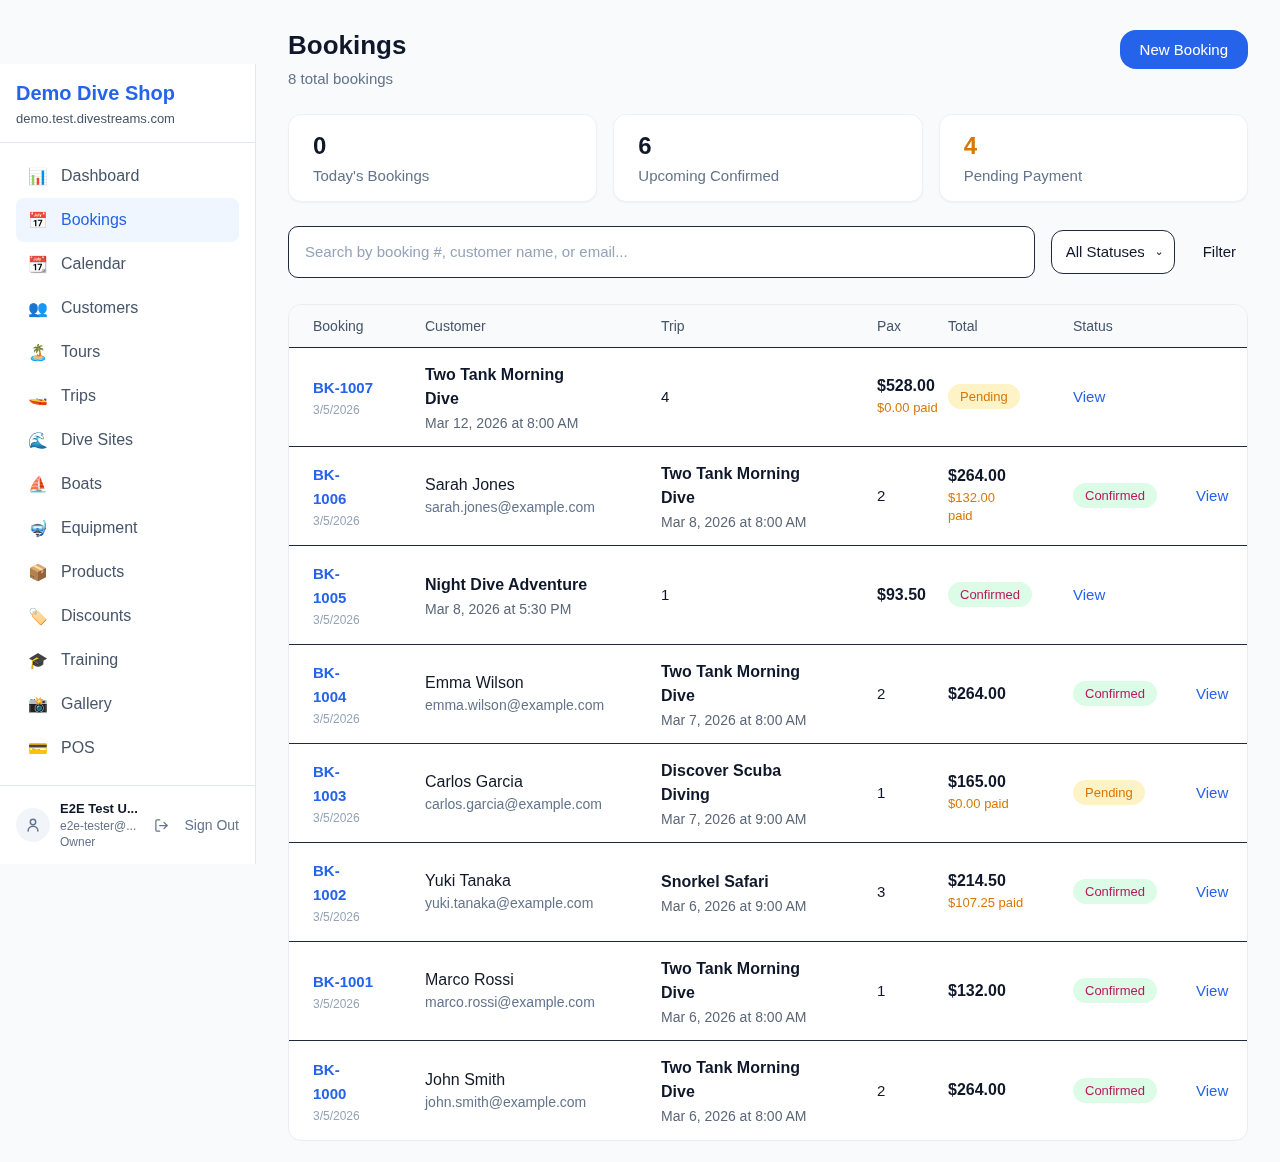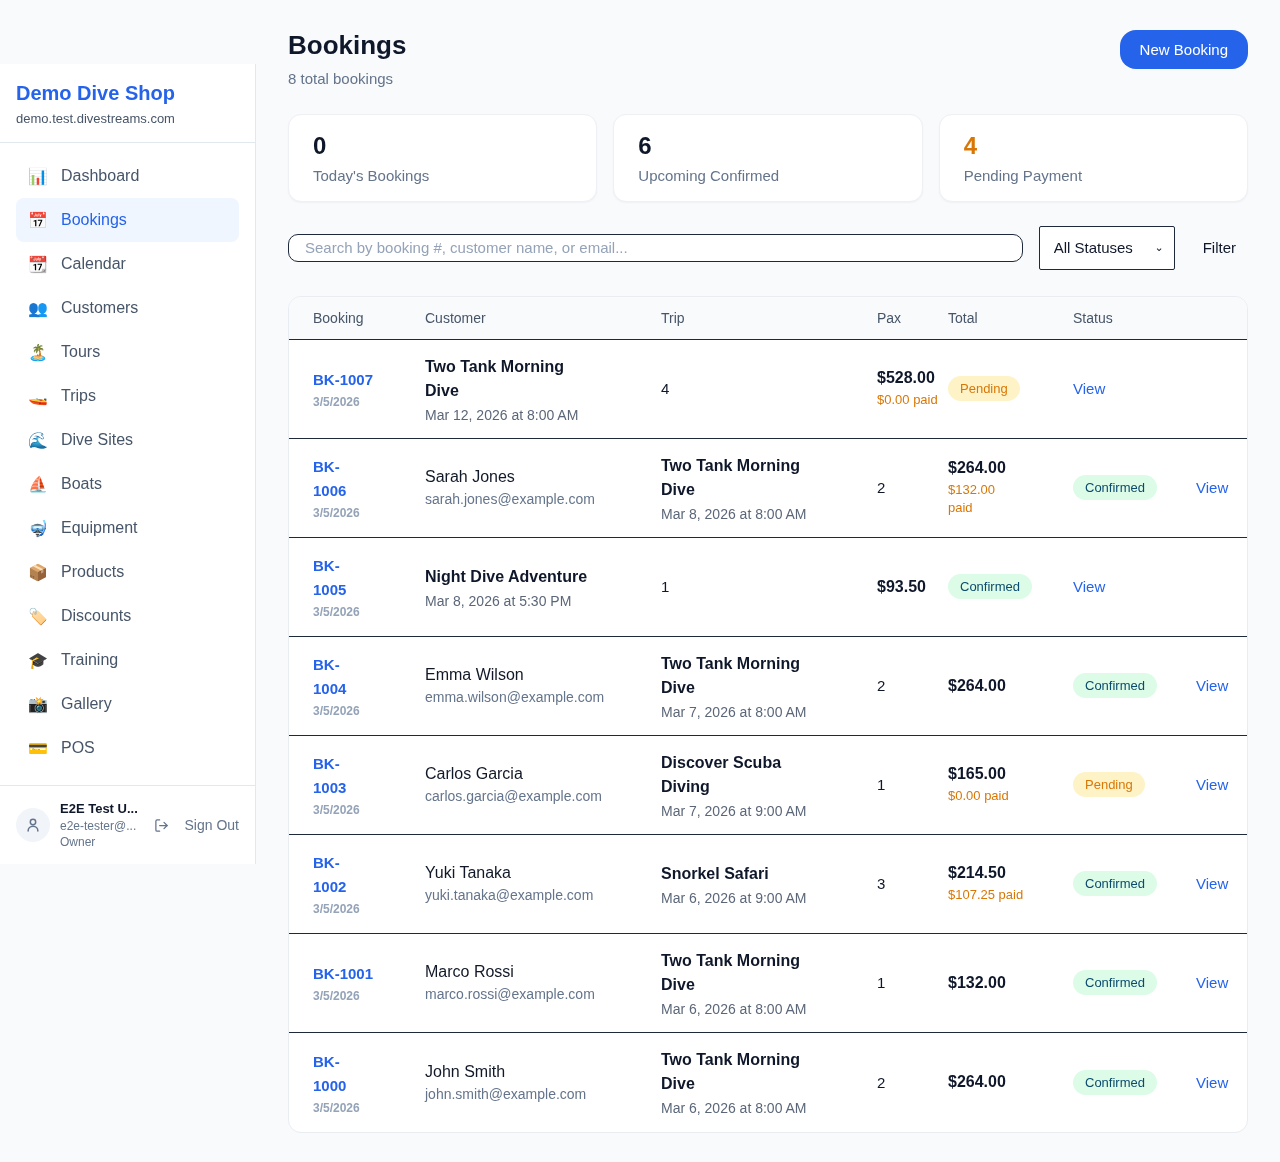--- a/index.html
+++ b/index.html
@@ -36,56 +36,56 @@
   .btn-primary { background:#2563eb; color:#fff; font-size:15px; font-weight:500;
     border:none; border-radius:16px; padding:11px 20px; cursor:pointer; font-family:inherit; }
 
   .stats { display:flex; gap:16px; margin-top:27px; }
   .stat-card { flex:1; background:#fff; border:1px solid #eef0f4; border-radius:13px;
     padding:17px 24px; box-shadow:0 1px 2px rgba(15,23,42,0.04); }
   .stat-value { font-size:24px; font-weight:800; line-height:1.2; }
   .stat-label { font-size:15px; color:#64748b; margin-top:6px; }
 
   .filter-row { display:flex; align-items:center; gap:16px; margin-top:24px; }
-  .search-input { flex:1; height:28px; border:1px solid #1e293b; border-radius:10px;
+  .search-input { flex:1; height:52px; border:1px solid #1e293b; border-radius:10px;
     padding:0 16px; font-size:15px; font-family:inherit; color:#0f172a; background:#fff; }
   .search-input::placeholder { color:#94a3b8; }
   .select-wrap { position:relative; }
-  .status-select { height:44px; width:136px; border:1px solid #1e293b; border-radius:2px;
+  .status-select { height:44px; width:124px; border:1px solid #1e293b; border-radius:12px;
     background:#fff; font-size:15px; font-family:inherit; color:#0f172a;
     padding:0 30px 0 14px; appearance:none; -webkit-appearance:none; cursor:pointer; }
   .select-chevron { position:absolute; right:11px; top:50%; transform:translateY(-54%);
     font-size:11px; color:#0f172a; pointer-events:none; }
   .filter-btn { background:none; border:none; font-size:15px; font-weight:500;
     color:#0f172a; cursor:pointer; font-family:inherit; padding:0 12px; }
 
   
   .table-card { margin-top:26px; background:#fff; border:1px solid #e9edf2;
     border-radius:13px; overflow:hidden; }
   .tgrid { display:grid; grid-template-columns:112px 236px 216px 71px 125px 123px minmax(36px,1fr);
     padding:0 24px; align-items:center; }
   .thead { background:#f8fafc; height:43px; border-bottom:1px solid #1e293b; }
   .th { font-size:14px; font-weight:500; color:#475569; }
   .trow { min-height:99px; border-bottom:1px solid #1e293b; padding:12px 24px; }
   .trow:last-child { border-bottom:none; }
   .bid { font-size:15px; font-weight:700; color:#2563eb; white-space:pre-line;
     line-height:1.6; cursor:pointer; }
-  .bdate { font-size:12px; color:#94a3b8; margin-top:3px;font-weight:bold; }
+  .bdate { font-size:12px; color:#94a3b8; margin-top:3px; }
   .cname { font-size:16px; color:#111827; }
   .cemail { font-size:14px; color:#64748b; margin-top:5px; }
   .tname { font-size:16px; font-weight:600; color:#0f172a; white-space:pre-line;
     line-height:1.5; max-width:175px; }
   .tdate { font-size:14px; color:#5b6779; margin-top:4px; }
   .pax { font-size:15px; color:#0f172a; }
   .tamount { font-size:16px; font-weight:700; color:#0f172a; }
   .tpaid { font-size:13px; color:#d97706; margin-top:4px; white-space:pre-line; line-height:1.4; }
   .tpaid:empty { display:none; }
   .badge { display:inline-block; font-size:13px; padding:5px 12px; border-radius:999px; }
   .badge.pending { background:#fef3c7; color:#d97706; }
-  .badge.confirmed { background:#dcfce7; color:#0c4a6e; }
+  .badge.confirmed { background:#dcfce7; color:#be185d; }
   .view-link { font-size:15px; font-weight:500; color:#2563eb; cursor:pointer; }
 </style>
 </head>
 <body>
 
 <aside class="sidebar">
   <div class="sidebar-header">
     <div class="brand">Demo Dive Shop</div>
     <div class="brand-domain">demo.test.divestreams.com</div>
   </div>

